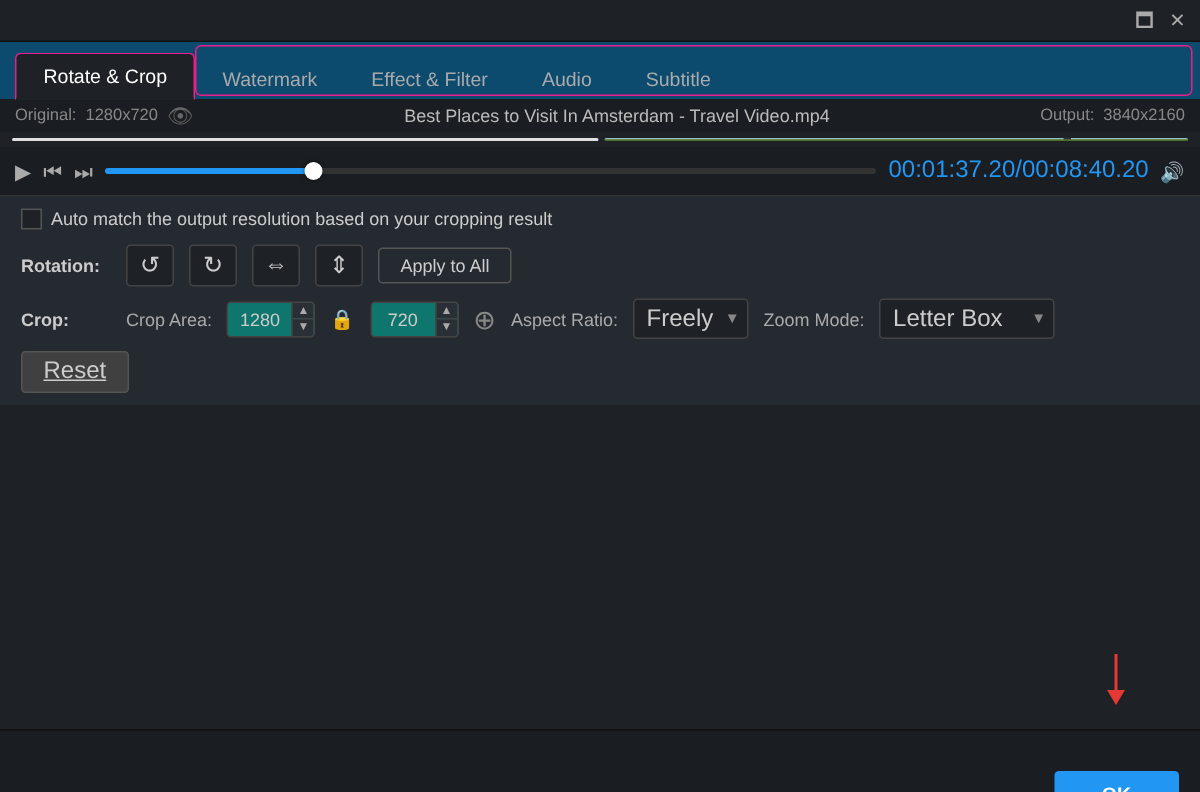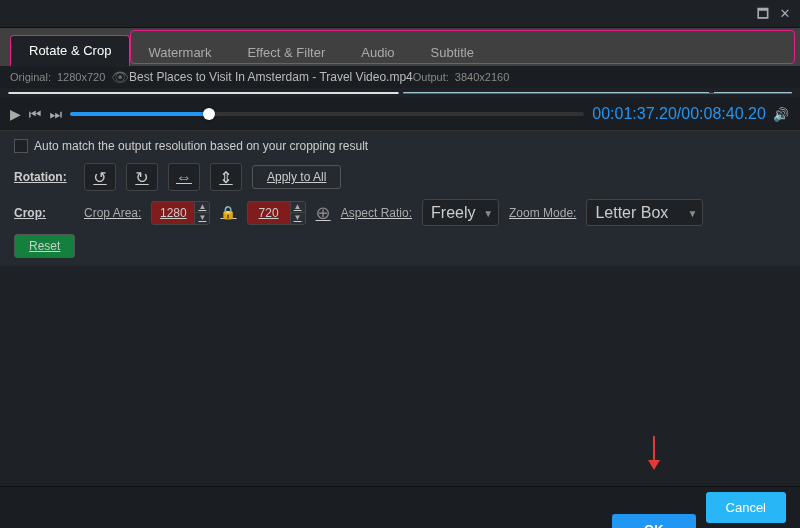--- a/index.html
+++ b/index.html
@@ -36,21 +36,21 @@
       color: #aaa;
       cursor: pointer;
       font-size: 13px;
       line-height: 1;
       display: flex; align-items: center; justify-content: center;
     }
 
     
     .tab-bar {
       height: 38px;
-      background: #404040;
+      background: #0c4a6e;
       display: flex;
       align-items: flex-end;
       padding: 0 10px;
       position: relative;
     }
     .tab {
       padding: 7px 18px;
       cursor: pointer;
       font-size: 13px;
       color: #aaa;
@@ -70,21 +70,21 @@
       left: 130px;
       right: 5px;
       height: 34px;
       border: 1.5px solid #e91e8c;
       border-radius: 4px;
       pointer-events: none;
     }
     .video-info-bar {
       display: flex;
       align-items: center;
-      justify-content: flex-start;
+      justify-content: space-between;
       padding: 3px 10px;
       background: #1a1d21;
       font-size: 11px;
       color: #888;
     }
     .video-info-left, .video-info-right {
       display: flex;
       align-items: center;
       gap: 6px;
     }
@@ -197,21 +197,20 @@
       border: 1px solid #555;
       background: #1e2227;
       cursor: pointer;
       display: flex; align-items: center; justify-content: center;
     }
     .control-row {
       display: flex;
       align-items: center;
       gap: 10px;
       margin-bottom: 8px;
-      text-decoration: underline;
     }
     .control-label {
       width: 60px;
       font-size: 12px;
       color: #ccc;
       font-weight: bold;
     }
     .rotate-btn {
       width: 32px; height: 28px;
       background: #1e2227;
@@ -232,21 +231,21 @@
       font-size: 12px;
     }
     .crop-sublabel {
       font-size: 12px;
       color: #aaa;
     }
     .num-input-wrap {
       display: flex;
       align-items: center;
       border: 1px solid #444;
-      background: #7f1d1d;
+      background: #0f766e;
       border-radius: 3px;
       overflow: hidden;
       justify-content: center;
     }
     .num-input {
       width: 42px;
       background: transparent;
       border: none;
       color: #ccc;
       text-align: center;
@@ -302,26 +301,26 @@
       position: absolute;
       right: 6px;
       top: 50%;
       transform: translateY(-50%);
       pointer-events: none;
       color: #888;
       font-size: 10px;
     }
     .reset-btn {
       padding: 4px 14px;
-      background: #15803d;
+      background: #404040;
       border: 1px solid #555;
       color: #ccc;
       cursor: pointer;
       border-radius: 3px;
-      font-size: 12px;
+      font-size: 16px;
       text-decoration: underline;
     }
 
     
     .bottom-bar {
       position: absolute;
       bottom: 0;
       left: 0;
       right: 0;
       height: 42px;
@@ -516,14 +515,13 @@
 </div>
 
 <div class="bottom-bar">
   <div style="position:relative;">
     <div class="ok-arrow">
       <div class="ok-arrow-line"></div>
       <div class="ok-arrow-head"></div>
     </div>
     <button class="ok-btn">OK</button>
   </div>
-  <button class="cancel-btn">Cancel</button>
 </div>
 
 </body></html>

